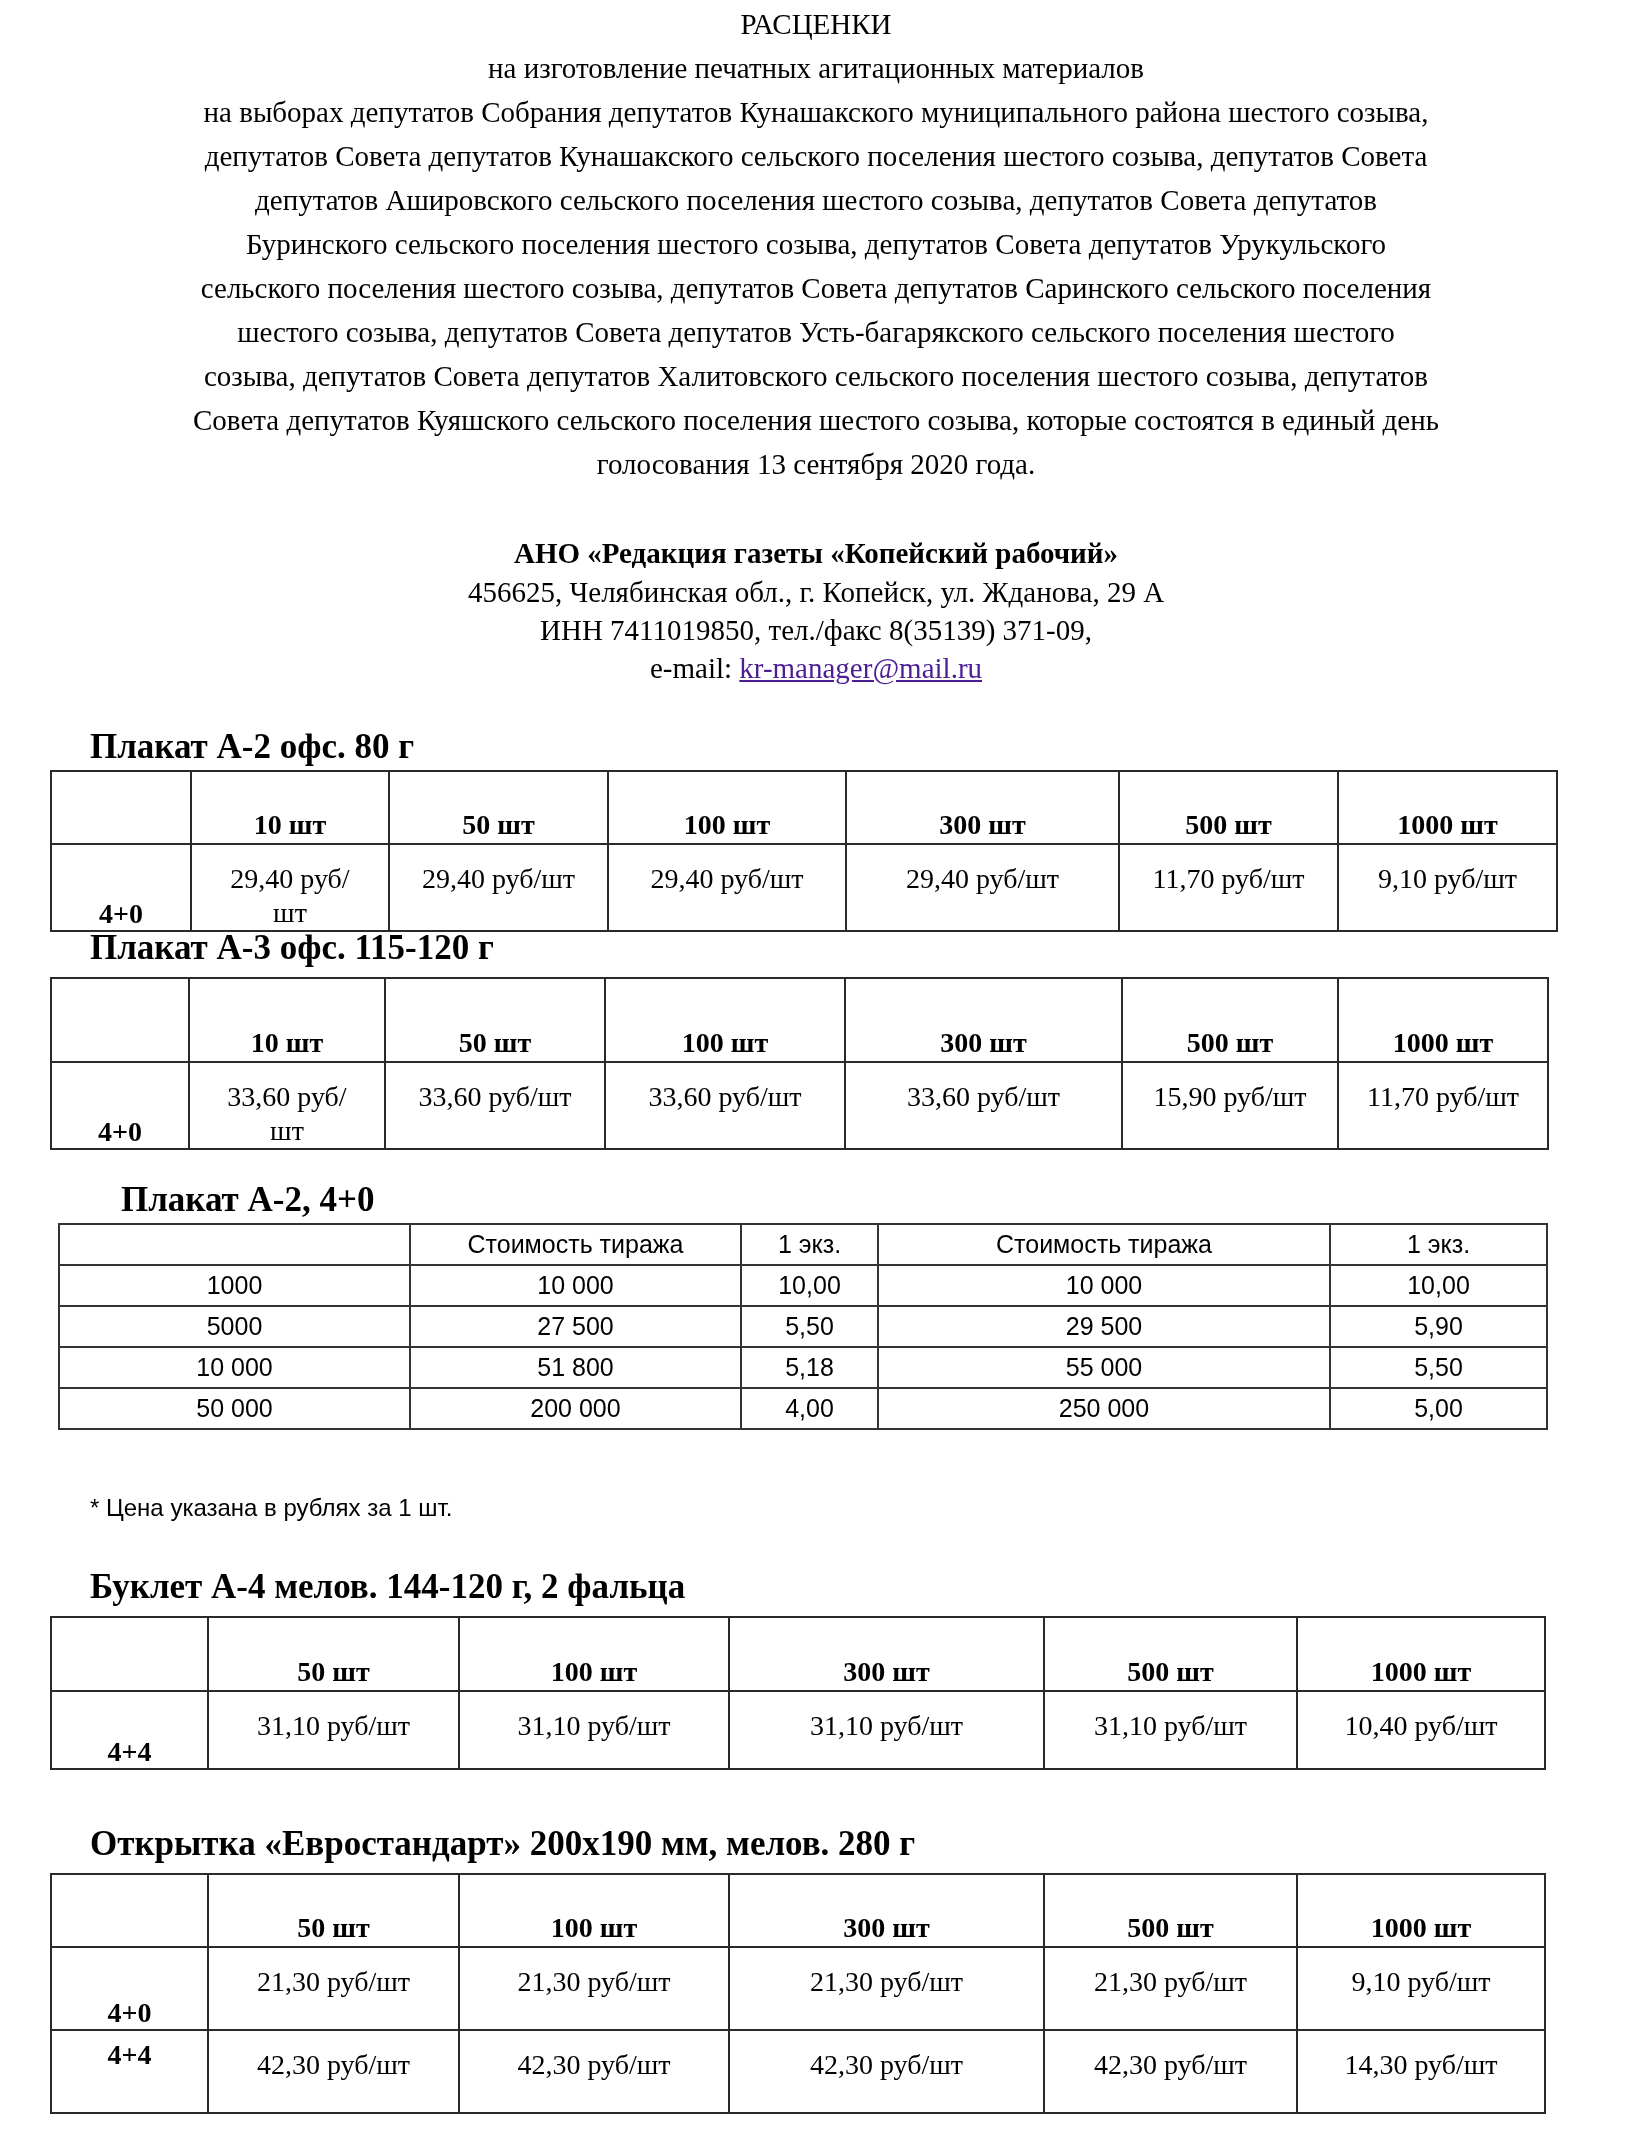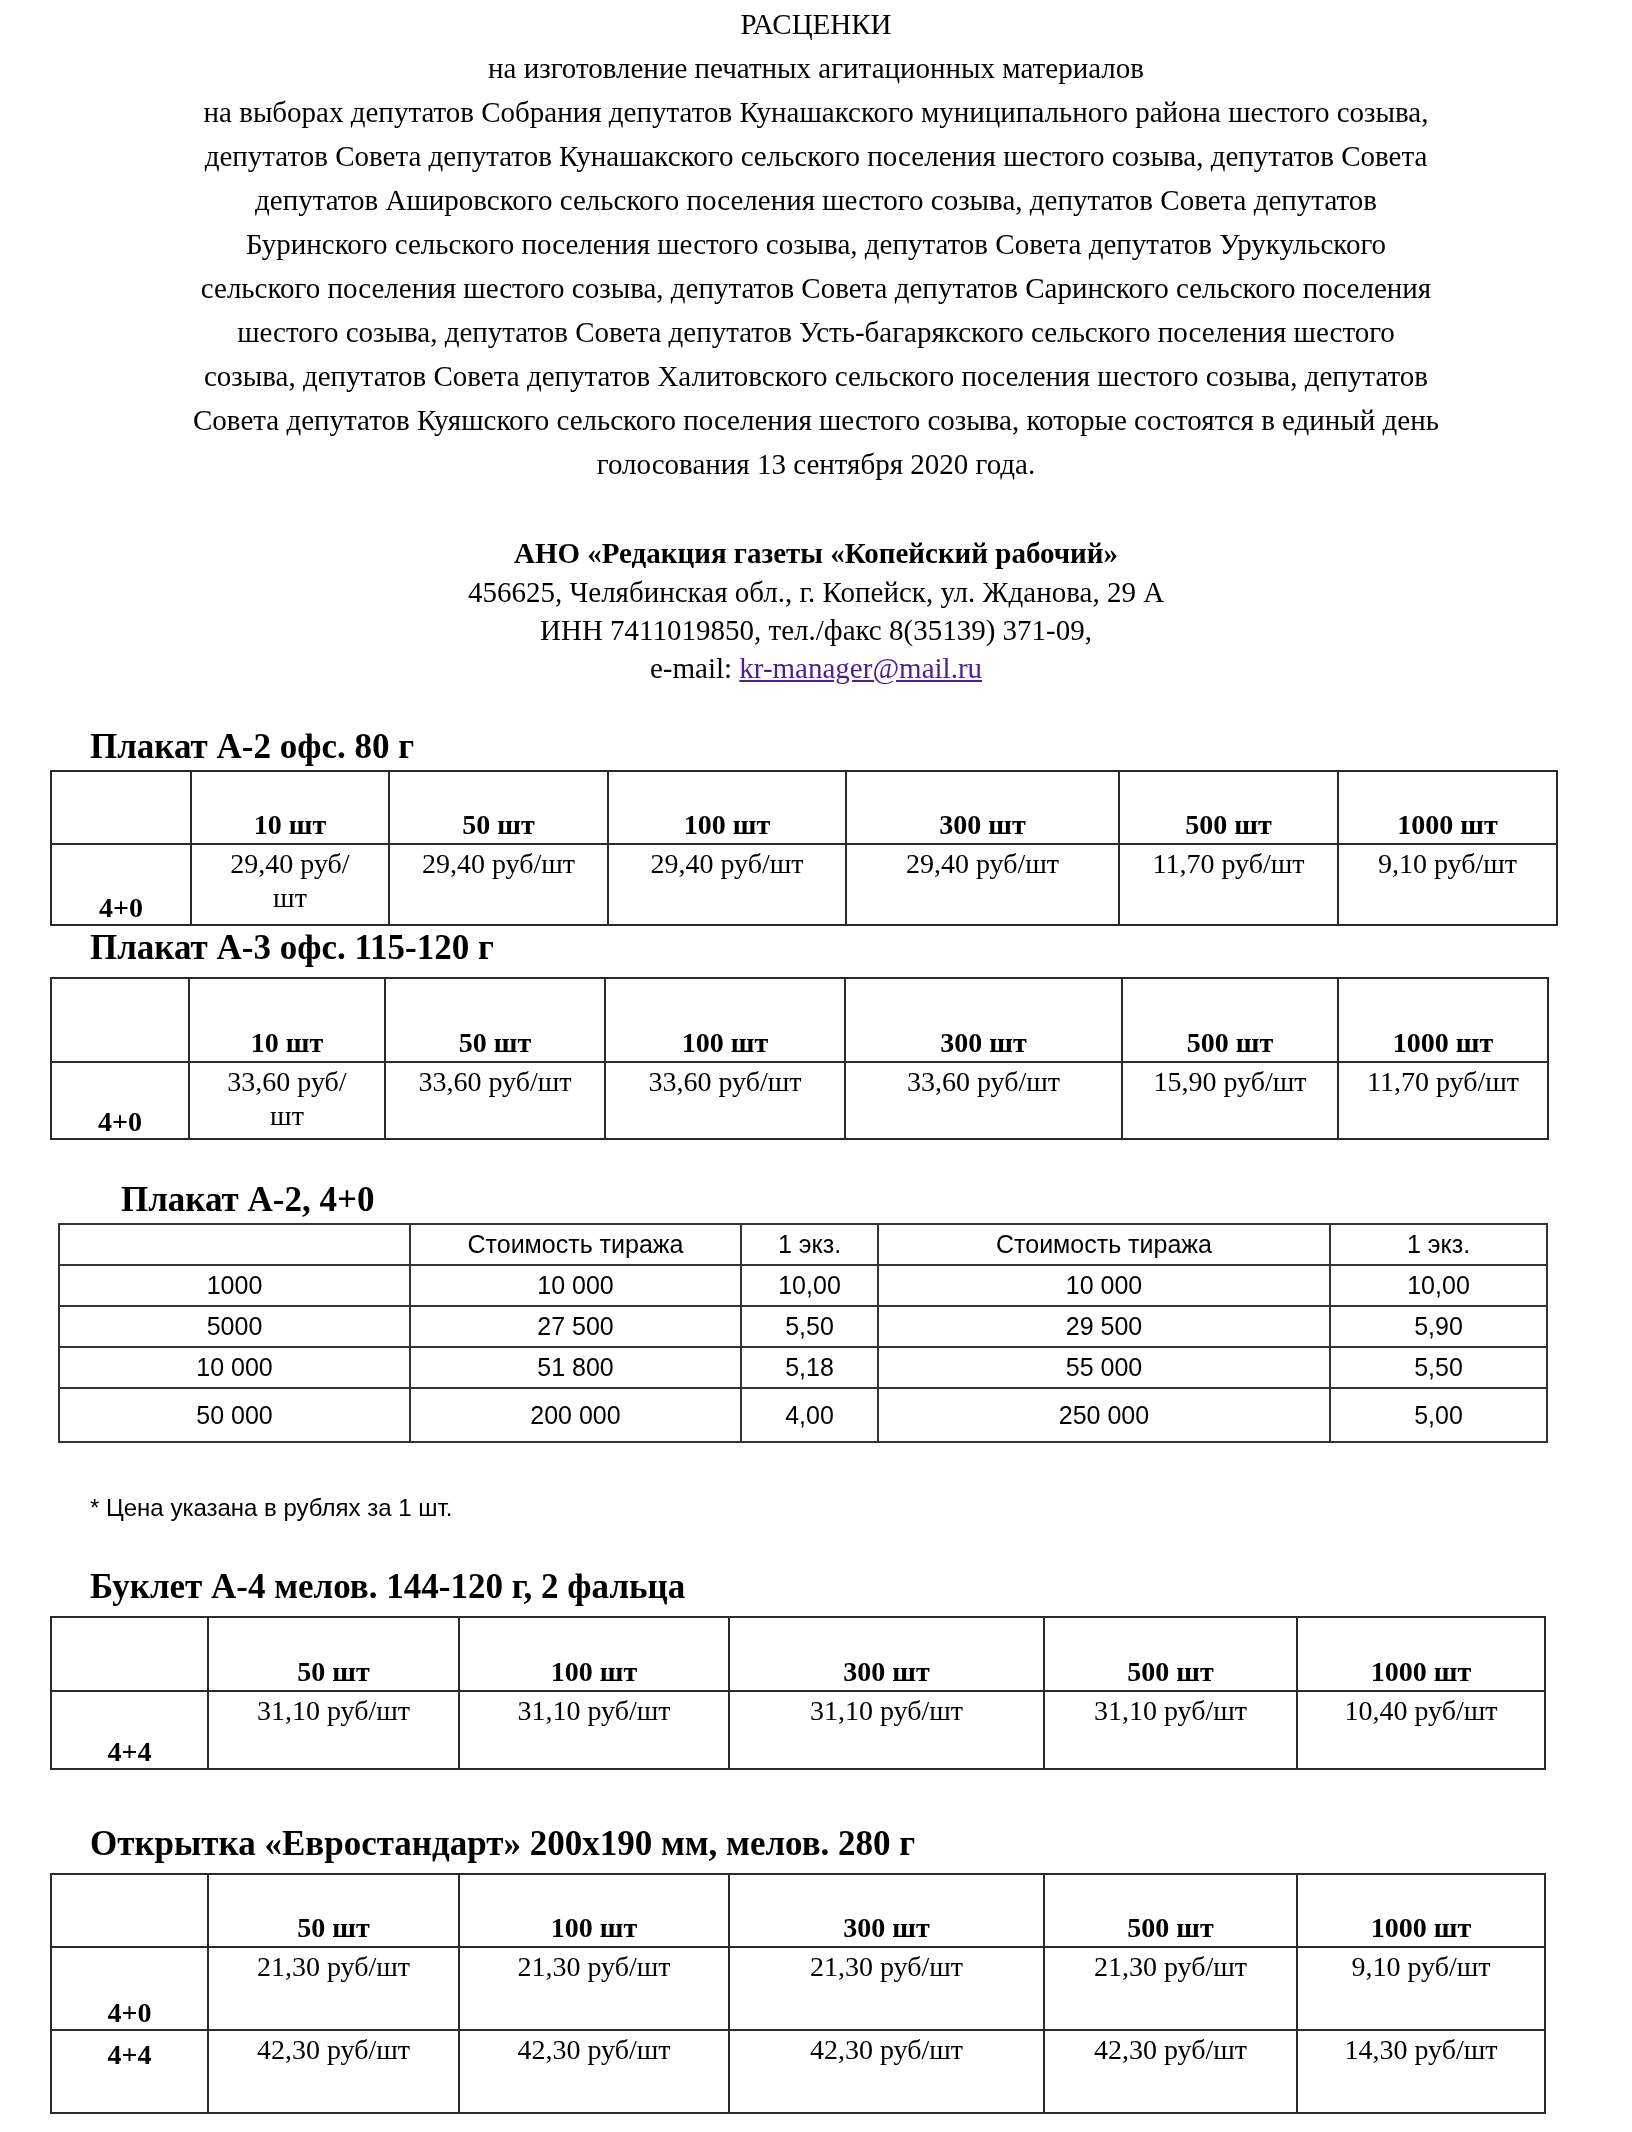--- a/index.html
+++ b/index.html
@@ -8,21 +8,21 @@
   .line { position:absolute; left:0; width:1632px; text-align:center; font-size:29px; line-height:36px; white-space:nowrap; }
   .bold { font-weight:bold; }
   .link { color:#4c1d95; text-decoration:underline; }
   .heading { position:absolute; font-weight:bold; font-size:35px; line-height:40px; white-space:nowrap; }
   table { position:absolute; border-collapse:collapse; table-layout:fixed; }
   td { border:2px solid #2a2a2a; padding:0; font-size:28px; text-align:center; }
   table.price td { vertical-align:top; }
   table.price tr.hdr td { vertical-align:bottom; font-weight:bold; padding-bottom:2px; }
   table.price td.rowlabel { vertical-align:bottom; font-weight:bold; padding-bottom:0; }
   table.price td.rowlabel.top { vertical-align:top; padding-top:8px; }
-  table.price td.val { padding-top:2px; line-height:34px; }
+  table.price td.val { padding-top:17px; line-height:34px; }
   table.a2 td { font-family:"Liberation Sans", sans-serif; font-size:25px; vertical-align:middle; border:2px solid #333; }
   table.a2 td.bi { font-weight:bold; font-style:italic; }
   .note { position:absolute; left:90px; top:1492px; font-family:"Liberation Sans", sans-serif; font-size:24px; line-height:32px; white-space:nowrap; }
 </style>
 </head>
 <body>
 
 <div class="line" style="top:6px;">РАСЦЕНКИ</div>
 <div class="line" style="top:50px;">на изготовление печатных агитационных материалов</div>
 <div class="line" style="top:94px;">на выборах депутатов Собрания депутатов Кунашакского муниципального района шестого созыва,</div>
@@ -137,21 +137,21 @@
     <td>29 500</td>
     <td>5,90</td>
   </tr>
   <tr style="height:41px;">
     <td>10 000</td>
     <td>51 800</td>
     <td>5,18</td>
     <td>55 000</td>
     <td>5,50</td>
   </tr>
-  <tr style="height:54px;">
+  <tr style="height:41px;">
     <td>50 000</td>
     <td>200 000</td>
     <td>4,00</td>
     <td>250 000</td>
     <td>5,00</td>
   </tr>
 </tbody>
   </table>
 <div class="note">* Цена указана в рублях за 1 шт.</div>
 

